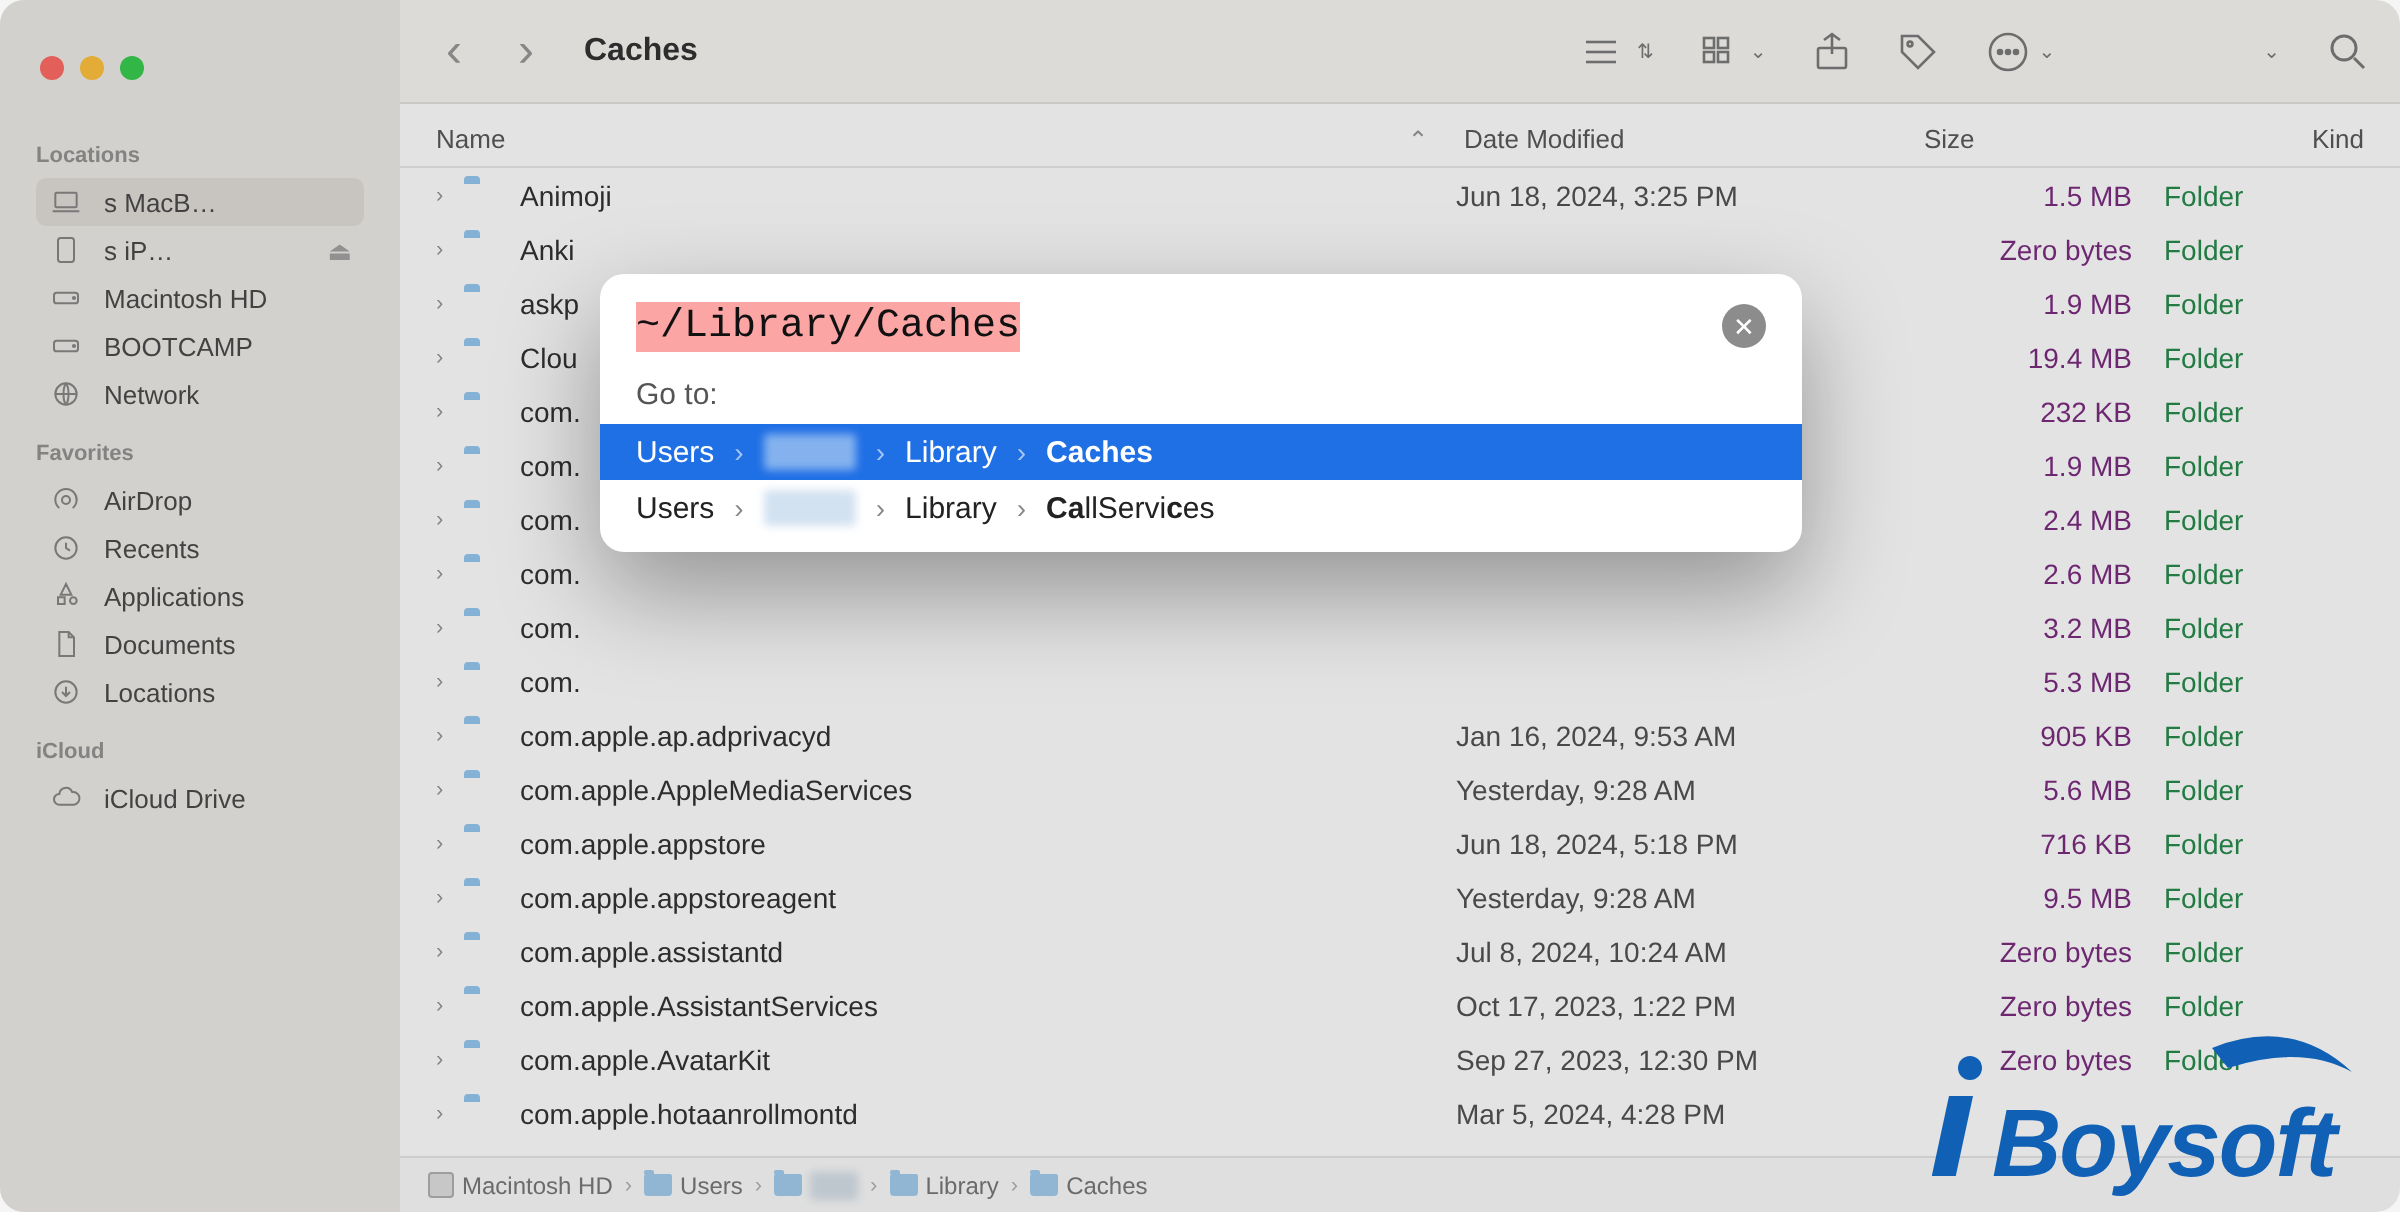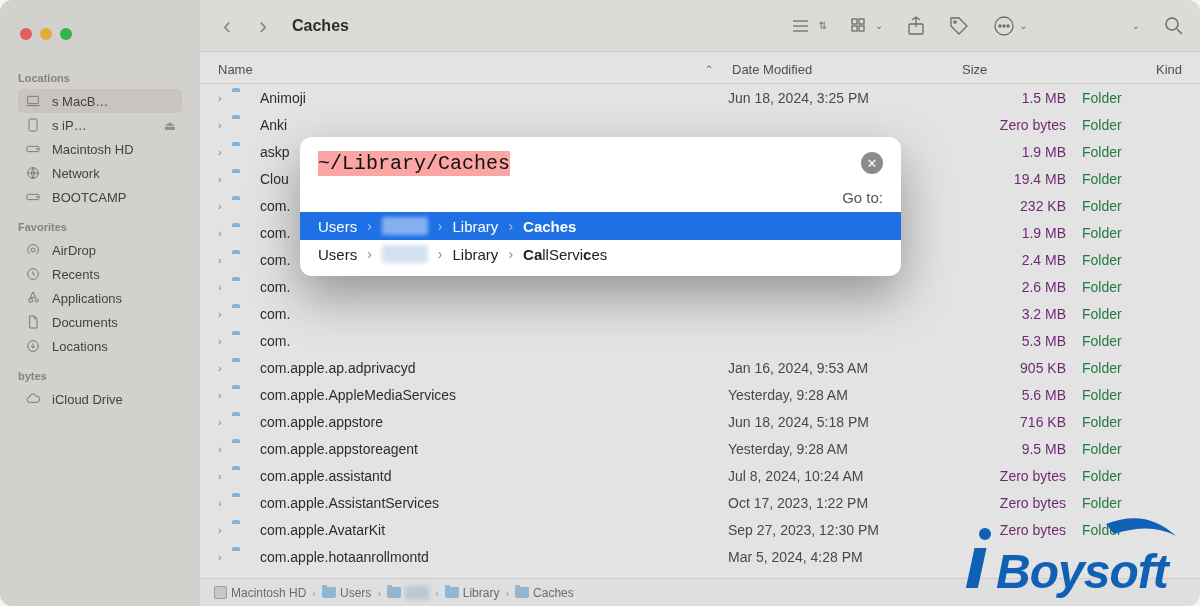--- a/index.html
+++ b/index.html
@@ -62,21 +62,21 @@
 .pb-disk { width:13px; height:13px; border:1px solid #aaa; border-radius:2px; background:#ddd; }
 
 
 .goto { position:absolute; left:300px; top:137px; width:601px; background:#fff; border-radius: 12px; box-shadow: 0 20px 50px rgba(0,0,0,.35); z-index: 10; padding-bottom: 8px; }
 .goto-input-row { display:flex; align-items:center; padding: 14px 18px 10px; }
 .goto-input { flex:1; font-size: 20px; color:#111; background: transparent; border:none; outline:none; }
 .goto-input::selection { background:#b3d4fc; }
 .goto-input-sel { background:#fca5a5; padding: 1px 0; font-family: Liberation Mono, monospace; }
 .goto-input-text { font-size: 20px; }
 .goto-close { width:22px; height:22px; border-radius:50%; background:#8c8c8c; color:#fff; display:flex; align-items:center; justify-content:center; font-size:13px; cursor:pointer; }
-.goto-label { padding: 4px 18px 6px; font-size: 15px; color:#555;text-align:right; }
+.goto-label { padding: 4px 18px 6px; font-size: 15px; color:#555; }
 .goto-row { display:flex; align-items:center; padding: 4px 18px; font-size: 15px; gap: 10px; cursor:pointer; min-height: 28px; }
 .goto-row .blur { width:46px; height:18px; background:#d3e2f0; border-radius:2px; filter: blur(2px); }
 .goto-row.sel { background:#1f6fe5; color:#fff; }
 .goto-row.sel .goto-seg { color:#fff; }
 .goto-row.sel .goto-sep { color: rgba(255,255,255,.6); }
 .goto-row.sel .blur { background:#85b2ef; }
 .goto-seg { color:#222; }
 .goto-row.sel .goto-bold { font-weight:700; }
 .goto-sep { color:#888; font-size: 14px; }
 .goto-bold { font-weight:700; }
@@ -125,35 +125,35 @@
             <svg viewBox="0 0 24 24" fill="none" stroke="currentColor" stroke-width="1.5">
               <rect x="3" y="8" width="18" height="8" rx="2"></rect>
               <circle cx="18" cy="12" r=".8" fill="currentColor"></circle>
             </svg>
           </span>
         <span>Macintosh HD</span>
       </div>
       <div class="sb-item">
         <span class="sb-icon">
             <svg viewBox="0 0 24 24" fill="none" stroke="currentColor" stroke-width="1.5">
+              <rect x="3" y="8" width="18" height="8" rx="2"></rect>
+              <circle cx="18" cy="12" r=".8" fill="currentColor"></circle>
+            </svg>
+          </span>
+        <span>BOOTCAMP</span>
+      </div>
+      <div class="sb-item">
+        <span class="sb-icon">
+            <svg viewBox="0 0 24 24" fill="none" stroke="currentColor" stroke-width="1.5">
               <circle cx="12" cy="12" r="8"></circle>
               <path d="M4 12h16M12 4c2.5 3 2.5 13 0 16M12 4c-2.5 3-2.5 13 0 16"></path>
             </svg>
           </span>
         <span>Network</span>
       </div>
-      <div class="sb-item">
-        <span class="sb-icon">
-            <svg viewBox="0 0 24 24" fill="none" stroke="currentColor" stroke-width="1.5">
-              <rect x="3" y="8" width="18" height="8" rx="2"></rect>
-              <circle cx="18" cy="12" r=".8" fill="currentColor"></circle>
-            </svg>
-          </span>
-        <span>BOOTCAMP</span>
-      </div>
     </div>
 
     <div class="sb-section">
       <div class="sb-title">Favorites</div>
       <div class="sb-item">
         <span class="sb-icon">
             <svg viewBox="0 0 24 24" fill="none" stroke="currentColor" stroke-width="1.5">
               <circle cx="12" cy="12" r="3"></circle>
               <path d="M7 18a8 8 0 1 1 10 0"></path>
             </svg>
@@ -191,21 +191,21 @@
             <svg viewBox="0 0 24 24" fill="none" stroke="currentColor" stroke-width="1.5">
               <circle cx="12" cy="12" r="8"></circle>
               <path d="M12 8v6m-3-2l3 3 3-3"></path>
             </svg>
           </span>
         <span>Locations</span>
       </div>
     </div>
 
     <div class="sb-section">
-      <div class="sb-title">bytes</div>
+      <div class="sb-title">iCloud</div>
       <div class="sb-item">
         <span class="sb-icon">
             <svg viewBox="0 0 24 24" fill="none" stroke="currentColor" stroke-width="1.5">
               <path d="M7 17a4 4 0 0 1 0-8 5 5 0 0 1 9.6-1.5A3.5 3.5 0 0 1 18 17z"></path>
             </svg>
           </span>
         <span>iCloud Drive</span>
       </div>
     </div>
   </div>

